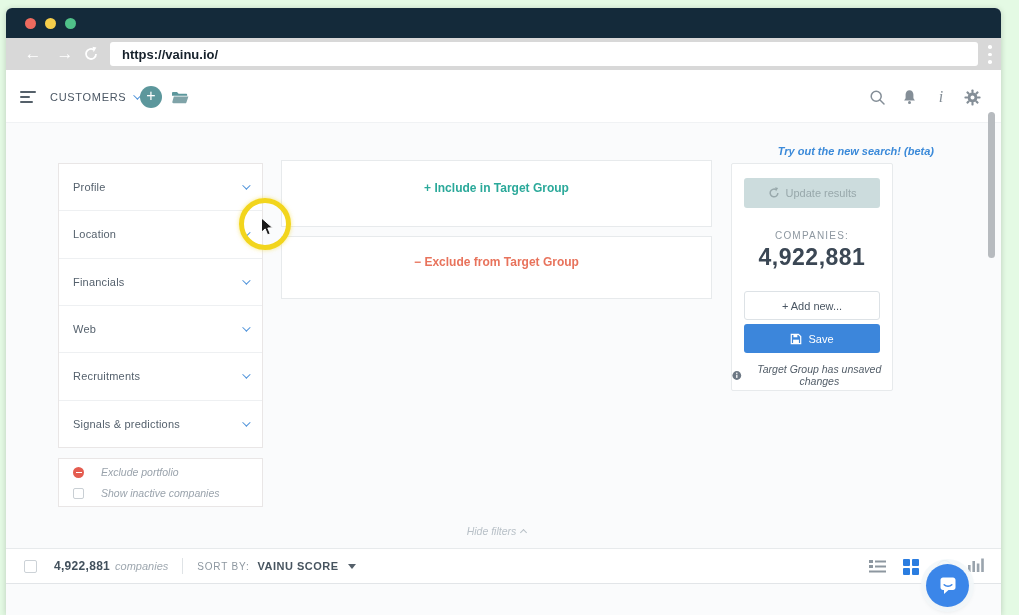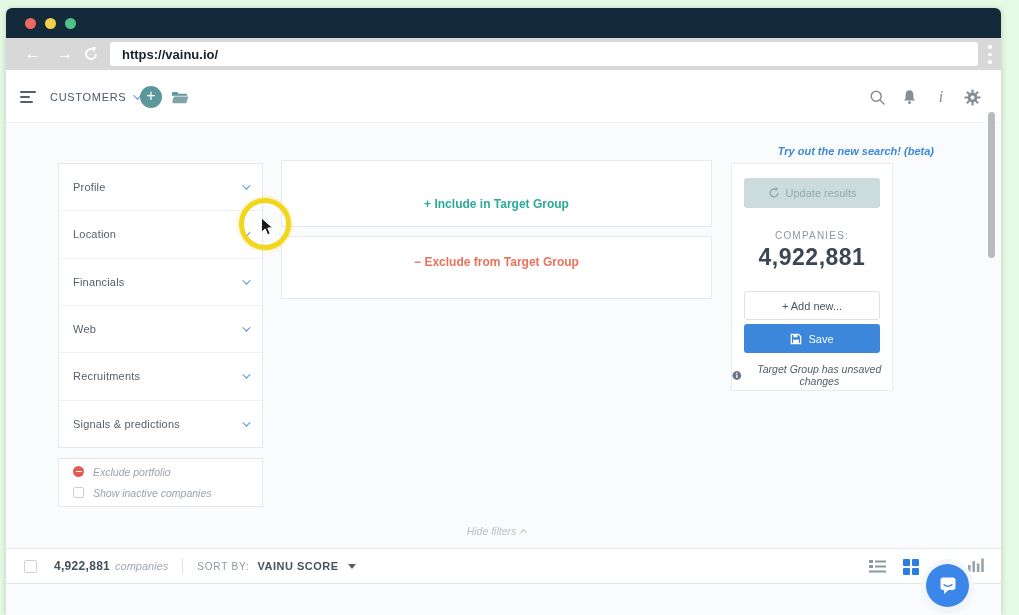--- a/index.html
+++ b/index.html
@@ -44,28 +44,28 @@
 
   .filterbox { position:absolute; left:52px; top:40px; width:205px; height:285px; background:#fff;
                border:1px solid #e9e6e6; display:flex; flex-direction:column; }
   .frow { flex:1; display:flex; align-items:center; padding:0 14px; font-size:11px; color:#55616d;
           letter-spacing:.2px; cursor:pointer; }
   .frow + .frow { border-top:1px solid #eef0f2; }
   .frow .chev { margin-left:auto; }
 
   .optbox { position:absolute; left:52px; top:335px; width:205px; height:49px; background:#fff;
             border:1px solid #e9e6e6; padding:7px 14px; display:flex; flex-direction:column; justify-content:space-between; }
-  .optrow { display:flex; align-items:flex-start; gap:9px; font-size:10.5px; font-style:italic; color:#9aa3ac; cursor:pointer; }
+  .optrow { display:flex; align-items:flex-end; gap:17px; font-size:10.5px; font-style:italic; color:#9aa3ac; cursor:pointer; }
   .reddot { width:11px; height:11px; border-radius:50%; background:#e45c50; position:relative; flex:none; }
   .reddot::after { content:""; position:absolute; left:2.5px; top:4.7px; width:6px; height:1.6px; background:#fff; }
   .cbx { width:11px; height:11px; border:1px solid #c9cfd4; border-radius:2px; background:#fff; flex:none; }
 
   .dropbox { position:absolute; left:275px; width:431px; background:#fff; border:1px solid #e7eaec;
              text-align:center; font-size:12px; font-weight:bold; cursor:pointer; }
-  .incbox { top:37px; height:67px; padding-top:36px; color:#2ba99a; }
+  .incbox { top:37px; height:67px; padding-top:20px; color:#2ba99a; }
   .excbox { top:113px; height:63px; padding-top:18px; color:#e8735c; }
 
   .hidefilters { position:absolute; left:275px; width:431px; top:402px; text-align:center;
                  font-size:10.5px; font-style:italic; color:#b8c0c7; cursor:pointer; }
   .chev-up { display:inline-block; width:5px; height:5px; border-left:1.6px solid #b8c0c7;
              border-top:1.6px solid #b8c0c7; transform:rotate(45deg); margin-left:5px; }
 
   
   .panel { position:absolute; left:725px; top:40px; width:162px; height:228px; background:#fff;
            border:1px solid #e7eaec; border-radius:2px; }

